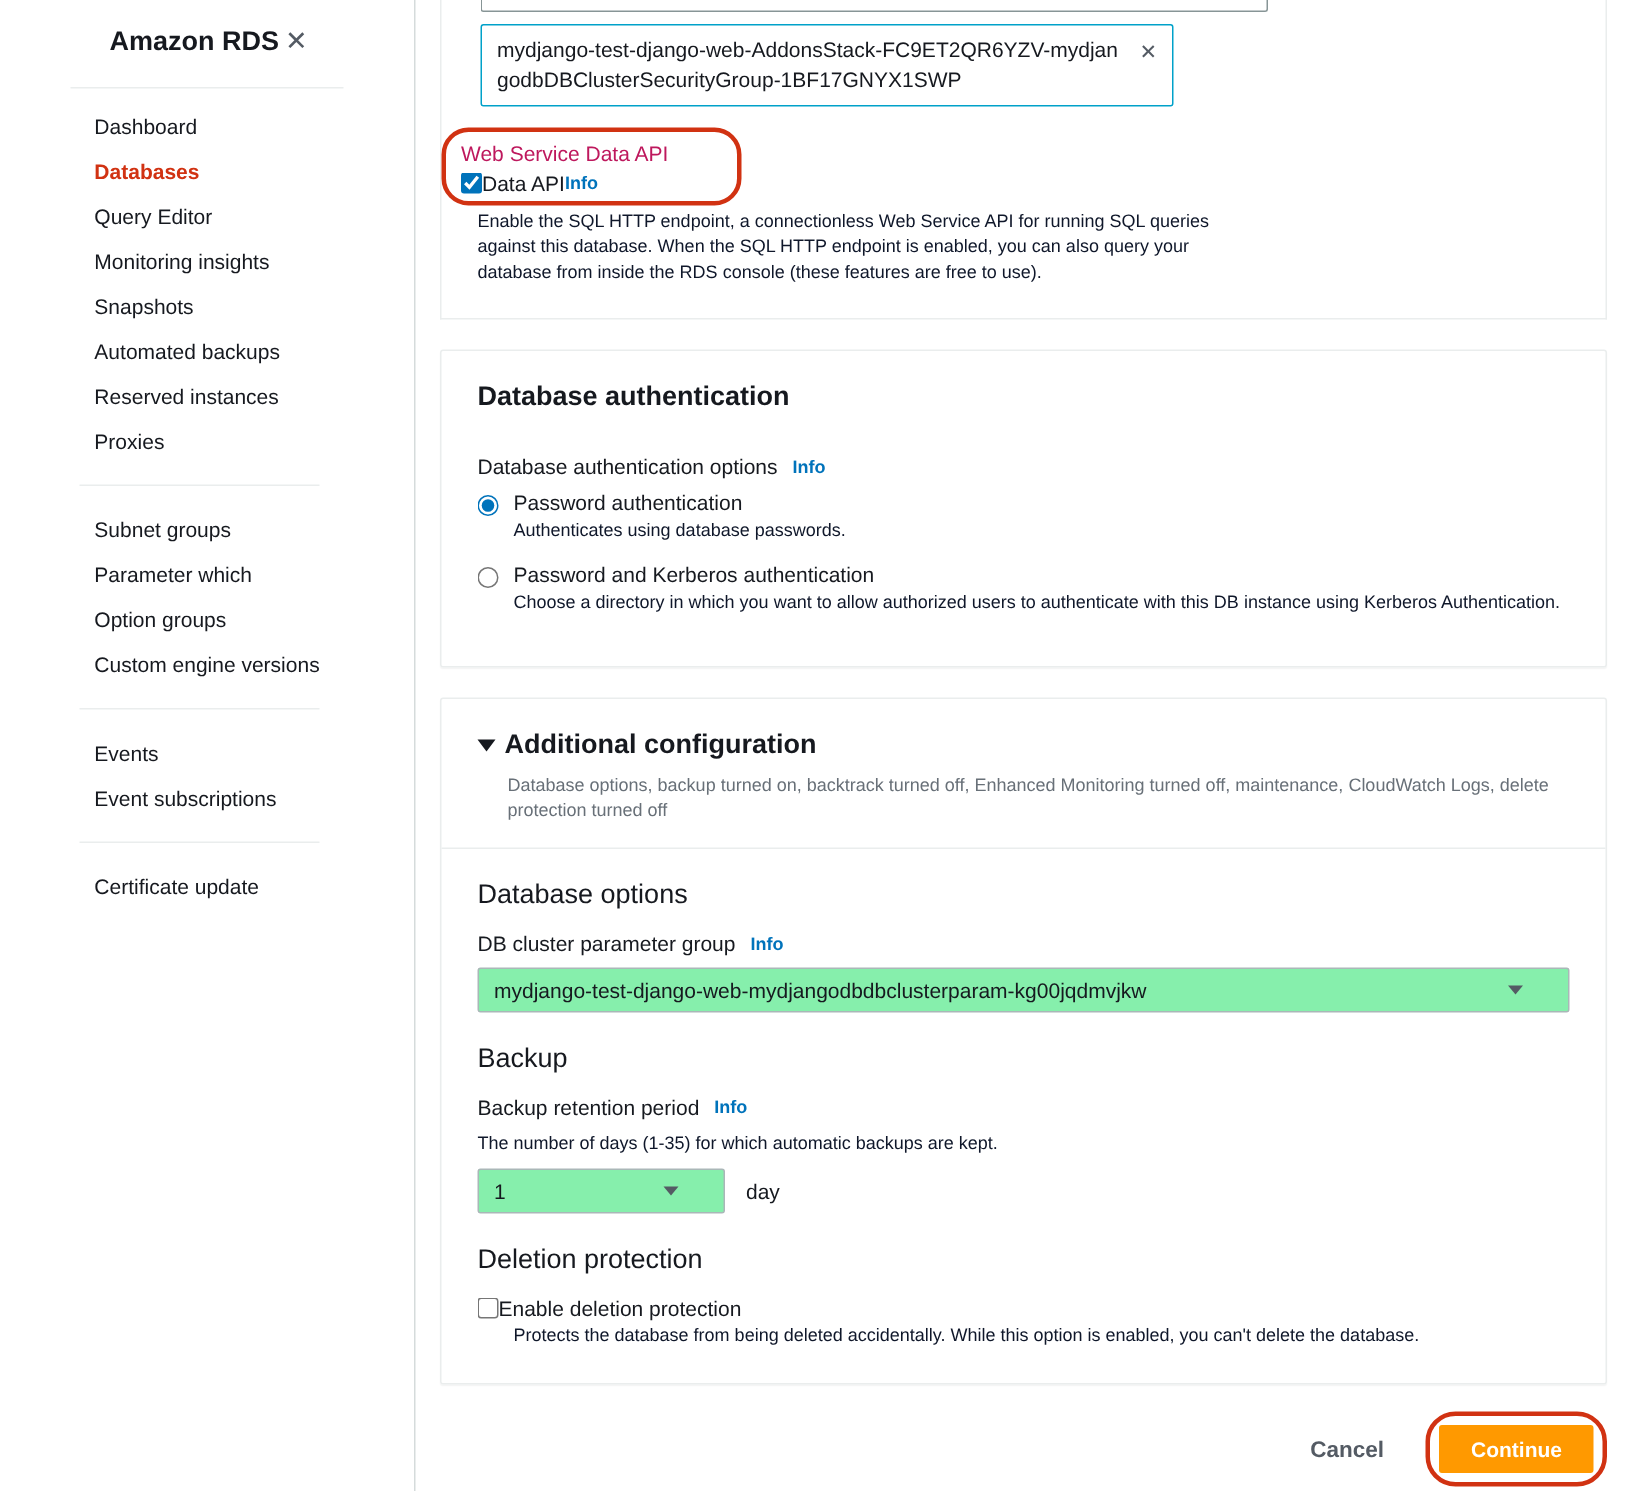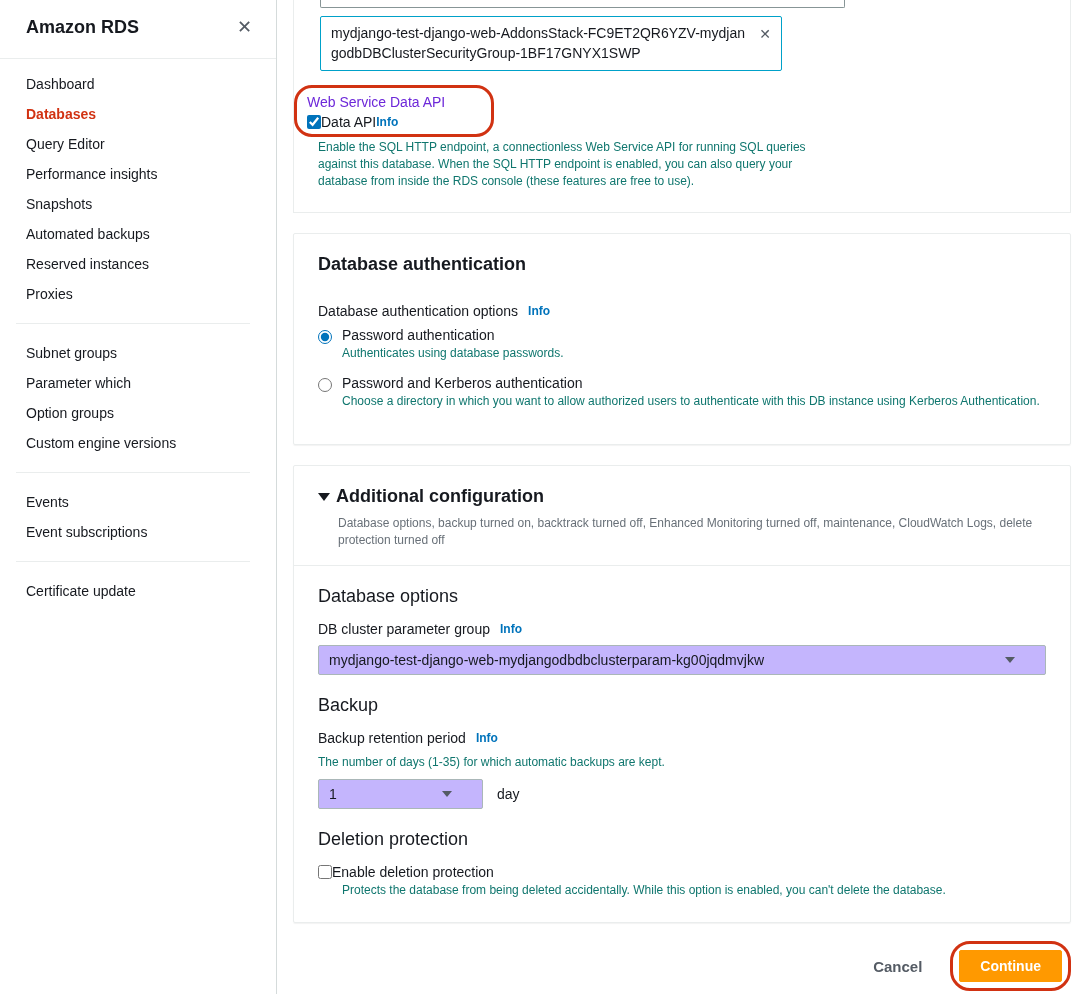--- a/index.html
+++ b/index.html
@@ -13,20 +13,21 @@
     width: 1087px;
     overflow: hidden;
   }
   
   .sidebar {
     width: 277px;
     border-right: 1px solid #d5dbdb;
     box-shadow: 2px 0 4px rgba(0,0,0,0.05);
     display: flex;
     flex-direction: column;
+    align-items: center;
   }
   .sidebar-header {
     display: flex;
     justify-content: space-between;
     align-items: center;
     padding: 12px 20px 16px 26px;
     border-bottom: 1px solid #eaeded;
   }
   .sidebar-title {
     font-size: 18px;
@@ -106,41 +107,41 @@
   }
   
   .red-highlight {
     border: 3px solid #d13212;
     border-radius: 18px;
     padding: 6px 10px 4px 10px;
     box-shadow: 0 0 0 1px rgba(255,255,255,0.5) inset;
   }
   .section-subtitle {
     font-size: 14px;
-    color: #6d28d9;
+    color: #be185d;
     margin-bottom: 4px;
   }
   .checkbox-row {
     display: flex;
     align-items: center;
     gap: 0;
   }
   .checkbox-row input[type=checkbox] {
     width: 14px;
     height: 14px;
     accent-color: #0073bb;
   }
   .info-link {
     color: #0073bb;
     font-size: 12px;
     font-weight: 700;
     cursor: pointer;
   }
   .help-text {
-    color: #0f766e;
+    color: #0f172a;
     font-size: 12px;
     line-height: 1.4;
     margin-top: 2px;
   }
   .indent {
     margin-left: 26px;
   }
   .data-api-block {
     margin: 14px 0 6px 0;
     position: relative;
@@ -215,21 +216,21 @@
     font-size: 18px;
     font-weight: 400;
     margin-bottom: 14px;
   }
   .select {
     width: 100%;
     border: 1px solid #aab7b8;
     border-radius: 2px;
     padding: 6px 30px 6px 10px;
     font-size: 14px;
-    background: #c4b5fd;
+    background: #86efac;
     position: relative;
     cursor: pointer;
     display: flex;
     justify-content: space-between;
     align-items: center;
   }
   .select.small { width: 165px; display: inline-flex; }
   .caret-down {
     width: 0; height: 0;
     border-left: 5px solid transparent;
@@ -285,21 +286,21 @@
 
 <aside class="sidebar">
   <div class="sidebar-header">
     <div class="sidebar-title">Amazon RDS</div>
     <div class="close-x">✕</div>
   </div>
   <nav class="nav">
     <div class="nav-item">Dashboard</div>
     <div class="nav-item active">Databases</div>
     <div class="nav-item">Query Editor</div>
-    <div class="nav-item">Performance insights</div>
+    <div class="nav-item">Monitoring insights</div>
     <div class="nav-item">Snapshots</div>
     <div class="nav-item">Automated backups</div>
     <div class="nav-item">Reserved instances</div>
     <div class="nav-item">Proxies</div>
     <hr class="nav-divider">
     <div class="nav-item">Subnet groups</div>
     <div class="nav-item">Parameter which</div>
     <div class="nav-item">Option groups</div>
     <div class="nav-item">Custom engine versions</div>
     <hr class="nav-divider">

